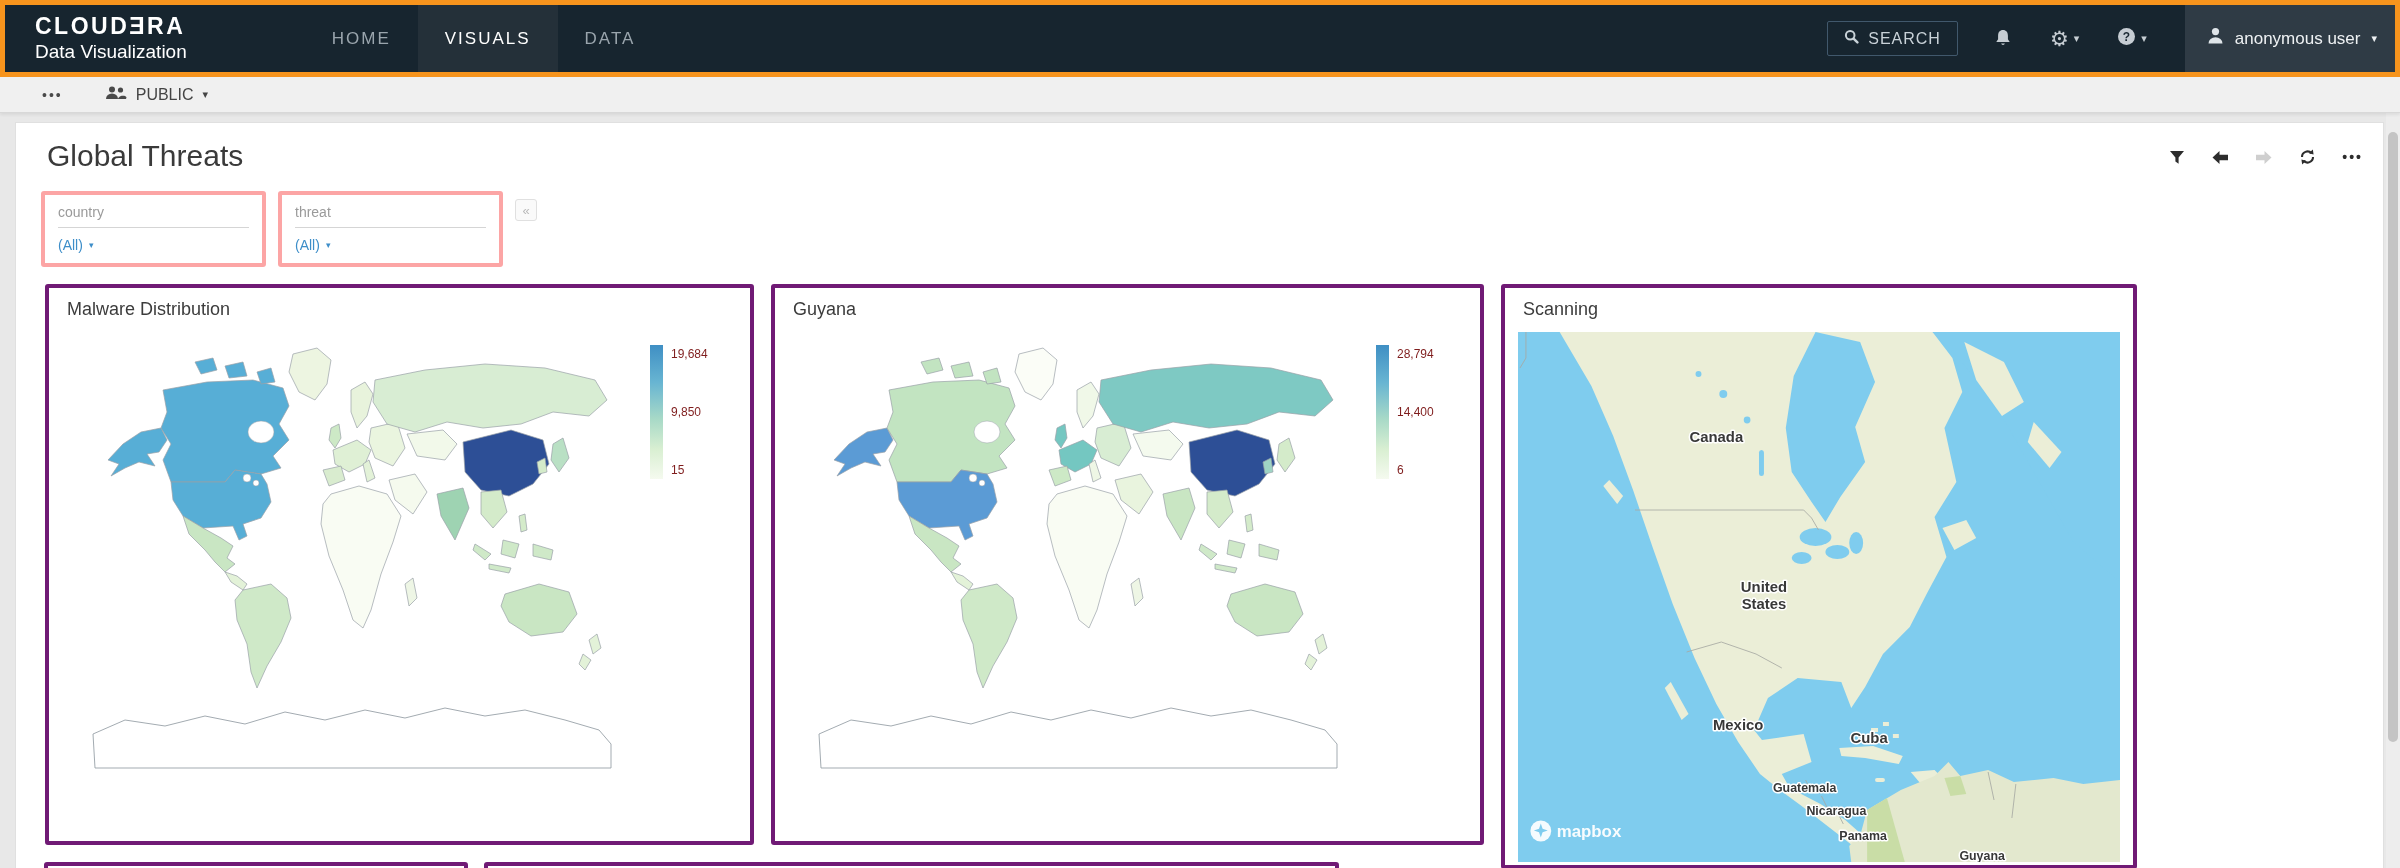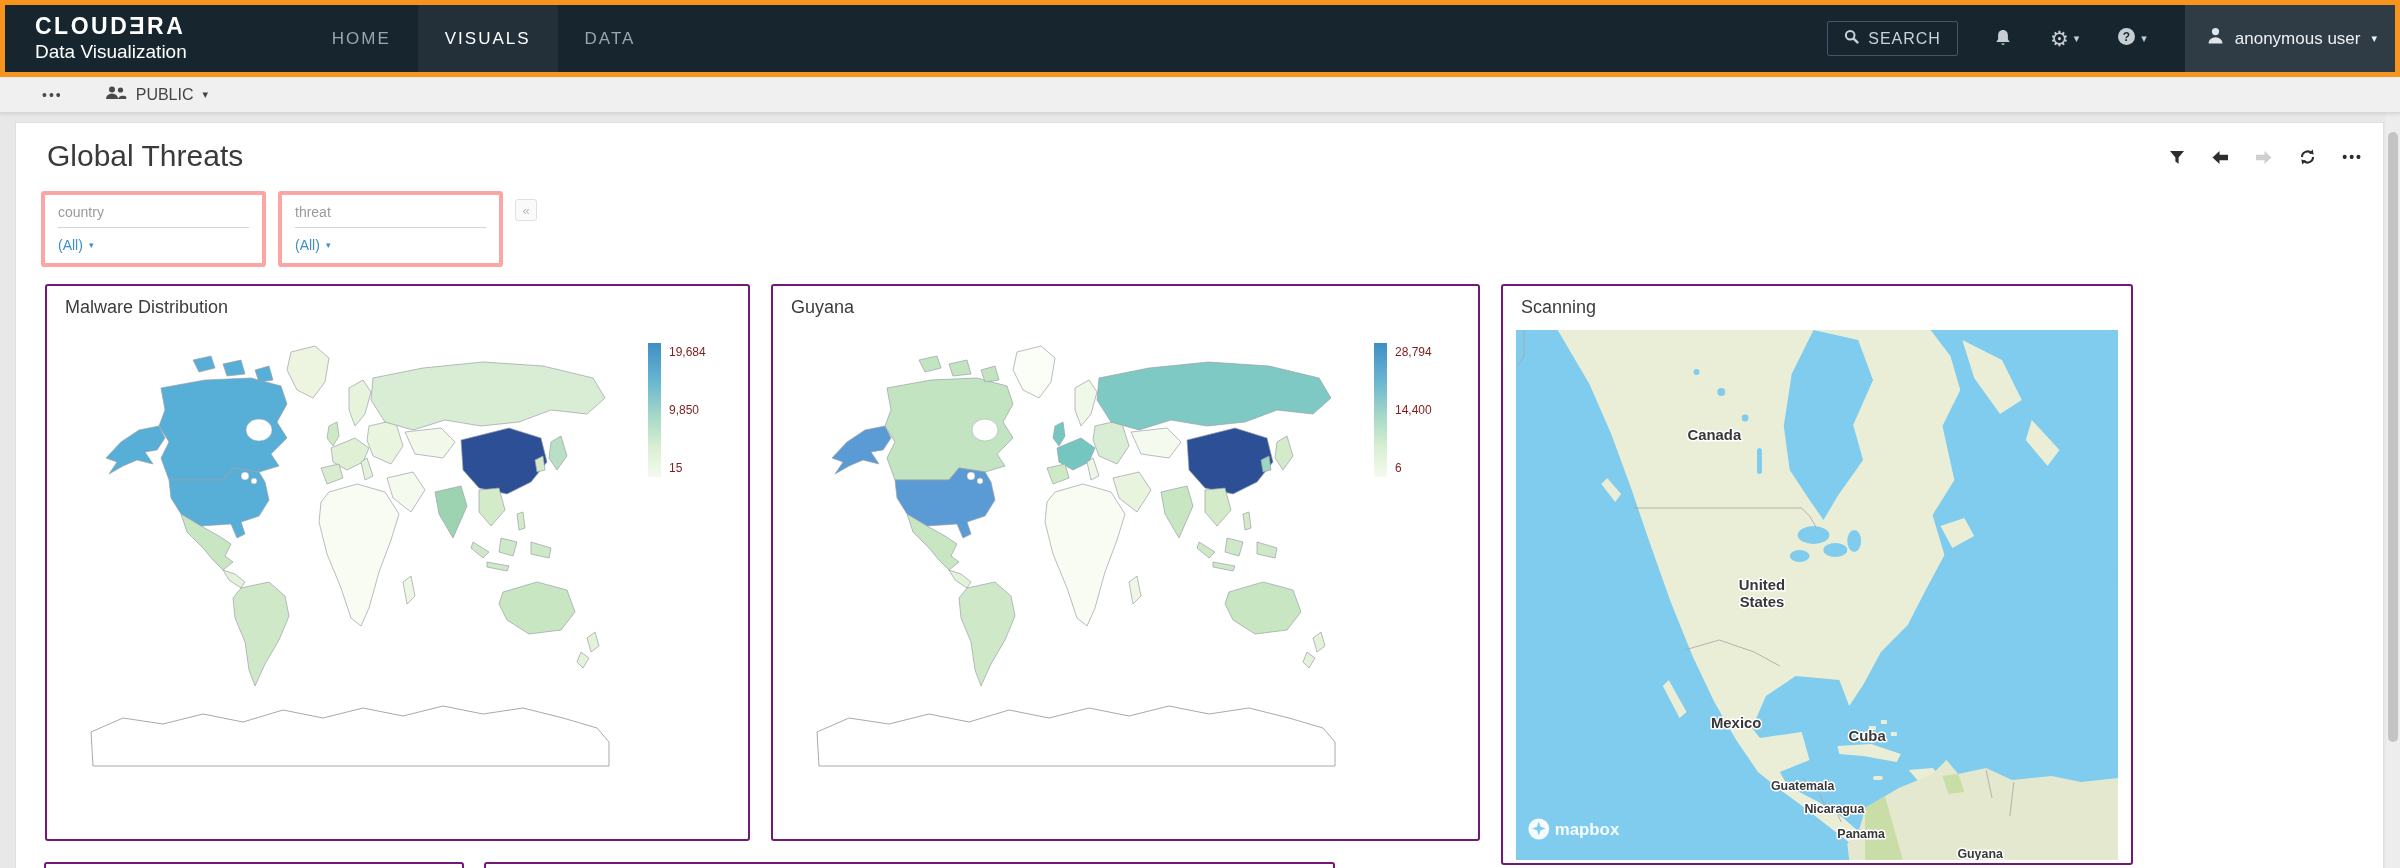--- a/index.html
+++ b/index.html
@@ -47,21 +47,21 @@
   .filter-box{width:225px;box-sizing:border-box;border:4px solid #fca5a5;border-radius:3px;
               background:#fff;padding:9px 13px 10px}
   .f-label{font-size:14px;color:#9a9a9a}
   .f-div{border-bottom:1px solid #d5d5d5;margin-top:7px}
   .f-val{margin-top:9px;font-size:14px;color:#3d8ec9;display:flex;gap:6px;align-items:center;cursor:pointer}
   .f-val .bcaret{font-size:9px;color:#3d8ec9}
   .collapse-btn{width:22px;height:22px;margin-top:8px;border:1px solid #e0e0e0;background:#fafafa;
                 border-radius:3px;color:#b9b9b9;font-size:13px;line-height:19px;text-align:center;
                 padding:0;cursor:pointer;font-family:inherit}
   
-  .card{position:absolute;background:#fff;border:2px solid #701a75;border-radius:3px}
+  .card{position:absolute;background:#fff;border:4px solid #701a75;border-radius:3px}
   .c-title{position:absolute;left:18px;top:11px;font-size:18px;color:#3c3c3c}
   .card1{left:29px;top:161px;width:701px;height:553px}
   .card2{left:755px;top:161px;width:705px;height:553px}
   .card3{left:1485px;top:161px;width:628px;height:577px}
   .cardb1{left:28px;top:739px;width:416px;height:60px}
   .cardb2{left:468px;top:739px;width:847px;height:60px}
   .map-world{position:absolute;left:26px;top:44px;width:555px;height:455px}
   .map-world svg{width:100%;height:100%}
   .legend-bar{position:absolute;left:601px;top:57px;width:13px;height:134px;
       background:linear-gradient(180deg,#3f8fc4 0%,#68b5d2 28%,#a7d9c7 55%,#d9efd2 78%,#f5faef 100%)}

